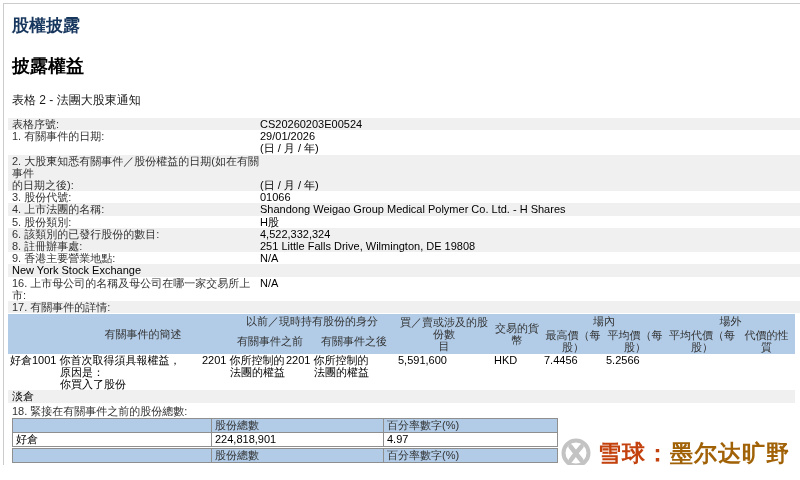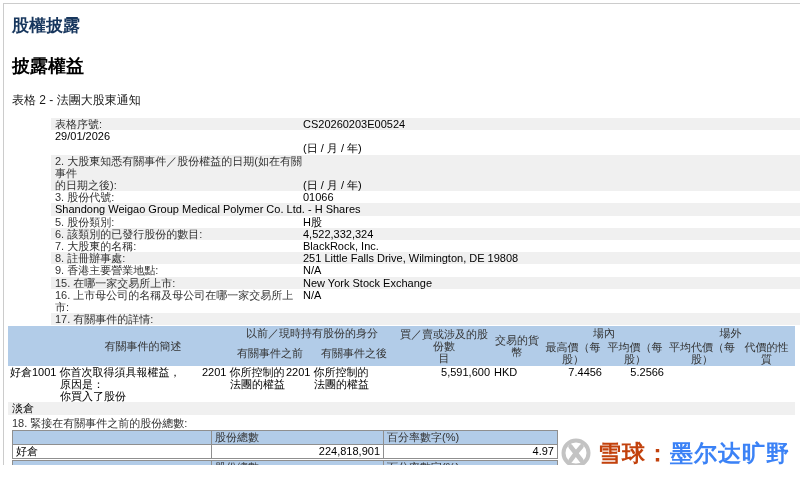--- a/index.html
+++ b/index.html
@@ -10,75 +10,76 @@
   }
   .page {
     position:relative; box-sizing:border-box;
     width:797px; height:462px; margin:3px 0 0 3px;
     border-top:1px solid #cccccc; border-left:1px solid #cccccc;
     background:#fff; overflow:hidden; padding:6px 0 0 4px;
   }
   .title { font-size:17px; font-weight:bold; color:#17365d; margin:4px 0 0 4px; }
   .subtitle { font-size:18px; font-weight:bold; color:#000; margin:17px 0 0 4px; }
   .form-title { font-size:12px; color:#1a1a1a; margin:14px 0 4px 4px; }
-  .fields { margin-top:9px;margin-left:43px; }
+  .fields { margin-top:9px; }
   .frow { padding:0 4px 0 4px; }
   .frow.shade { background:#f0f0f0; }
   .fline { display:flex; line-height:12.2px; }
   .flabel { flex:none; width:248px; color:#333; }
   .fvalue { color:#000; }
   
   .etable { table-layout:fixed; width:787px; border-collapse:collapse; margin:1px 0 0 0; }
   .etable th {
     background:#b2cce8; font-weight:normal; font-size:11px; color:#333;
     text-align:center; vertical-align:middle; padding:1px 2px; line-height:12px;
   }
   .etable td { vertical-align:top; padding:0 2px; line-height:12px; }
   .pre { white-space:pre-line; }
   .hang { white-space:pre-line; padding-left:30px; text-indent:-28px; }
-  .num { text-align:right; }
+  .num { text-align:left; }
   .pr  { padding-right:10px; }
   .shade { background:#f0f0f0; }
   .srow td { line-height:12.5px; padding-left:4px;margin-top:34px; }
   
   .sec-label { line-height:12.5px; margin:2px 0 1px 4px; color:#333; }
   .btable { border-collapse:collapse; table-layout:fixed; margin:0 0 1px 4px; }
   .btable th,.btable td { border:1px solid #8f8f8f; padding:0 3px; line-height:13px; }
   .btable th { background:#b2cce8; color:#333; font-weight:normal; text-align:left; }
   
   .watermark {
     position:absolute; top:433px; right:10px;
     display:flex; align-items:center; white-space:nowrap;
   }
   .wm-logo { margin-right:6px; }
   .wm-text {
     font-size:23px; font-weight:bold; letter-spacing:1px;
     text-shadow:1px 1px 0 #ffffff;
   }
   .wm-prefix { color:#c2410c; }
-  .wm-name { color:#3b82f6; }
+  .wm-name { color:#a16207; }
 </style>
 </head>
 <body>
 
 <div class="page">
 
   <div class="title">股權披露</div>
   <div class="subtitle">披露權益</div>
   <div class="form-title">表格 2 - 法團大股東通知</div>
 
   <div class="fields" id="fields">
       <div class="frow shade">
         <div class="fline">
           <span class="flabel">表格序號:</span>
           <span class="fvalue">CS20260203E00524</span>
         </div>
       </div>
       <div class="frow">
         <div class="fline">
+          <span class="flabel">1. 有關事件的日期:</span>
           <span class="fvalue">29/01/2026</span>
         </div>
         <div class="fline">
           <span class="flabel"></span>
           <span class="fvalue">(日 / 月 / 年)</span>
         </div>
       </div>
       <div class="frow shade">
         <div class="fline">
           <span class="flabel">2. 大股東知悉有關事件／股份權益的日期(如在有關事件</span>
@@ -90,56 +91,50 @@
         </div>
       </div>
       <div class="frow">
         <div class="fline">
           <span class="flabel">3. 股份代號:</span>
           <span class="fvalue">01066</span>
         </div>
       </div>
       <div class="frow shade">
         <div class="fline">
+          <span class="flabel">4. 上市法團的名稱:</span>
           <span class="fvalue">Shandong Weigao Group Medical Polymer Co. Ltd. - H Shares</span>
         </div>
       </div>
       <div class="frow">
         <div class="fline">
           <span class="flabel">5. 股份類別:</span>
           <span class="fvalue">H股</span>
         </div>
       </div>
       <div class="frow shade">
         <div class="fline">
           <span class="flabel">6. 該類別的已發行股份的數目:</span>
           <span class="fvalue">4,522,332,324</span>
         </div>
       </div>
-      <div class="frow">
-        <div class="fline">
-          <span class="flabel">7. 大股東的名稱:</span>
-          <span class="fvalue">BlackRock, Inc.</span>
-        </div>
-      </div>
       <div class="frow shade">
         <div class="fline">
           <span class="flabel">8. 註冊辦事處:</span>
           <span class="fvalue">251 Little Falls Drive, Wilmington, DE 19808</span>
         </div>
       </div>
       <div class="frow">
         <div class="fline">
           <span class="flabel">9. 香港主要營業地點:</span>
           <span class="fvalue">N/A</span>
         </div>
       </div>
       <div class="frow shade">
         <div class="fline">
-          <span class="flabel">15. 在哪一家交易所上市:</span>
           <span class="fvalue">New York Stock Exchange</span>
         </div>
       </div>
       <div class="frow">
         <div class="fline">
           <span class="flabel">16. 上市母公司的名稱及母公司在哪一家交易所上市:</span>
           <span class="fvalue">N/A</span>
         </div>
       </div>
       <div class="frow shade">

